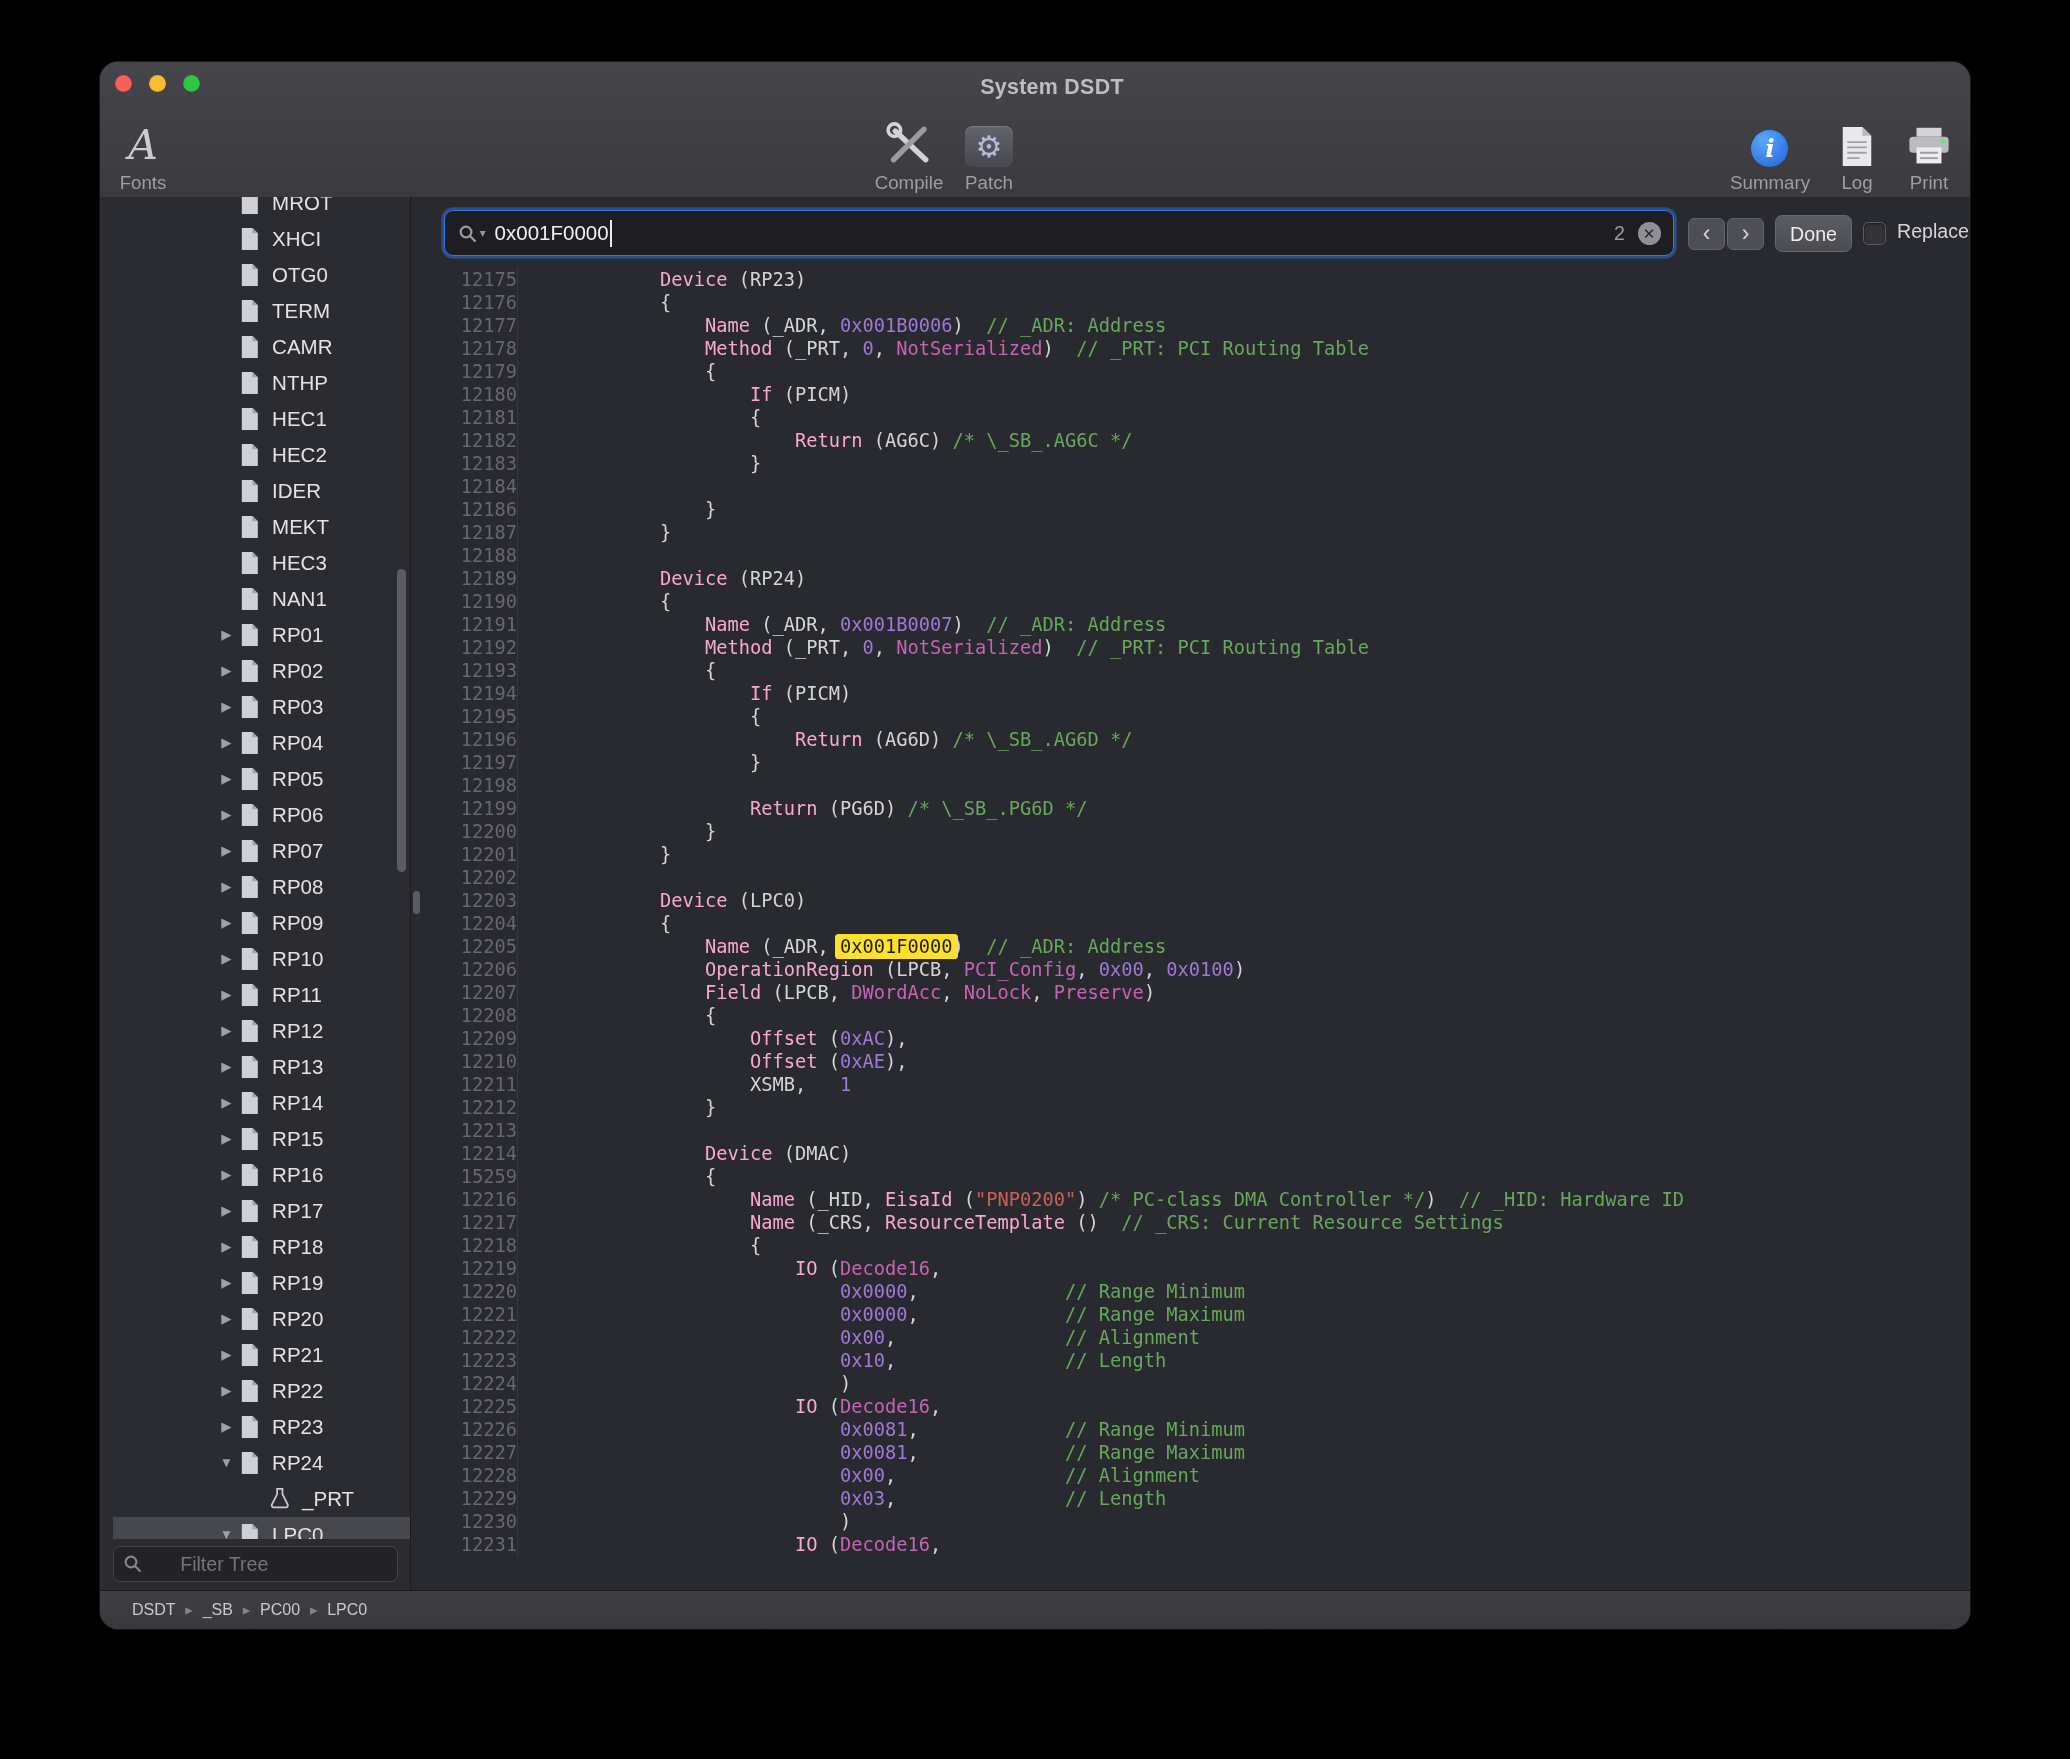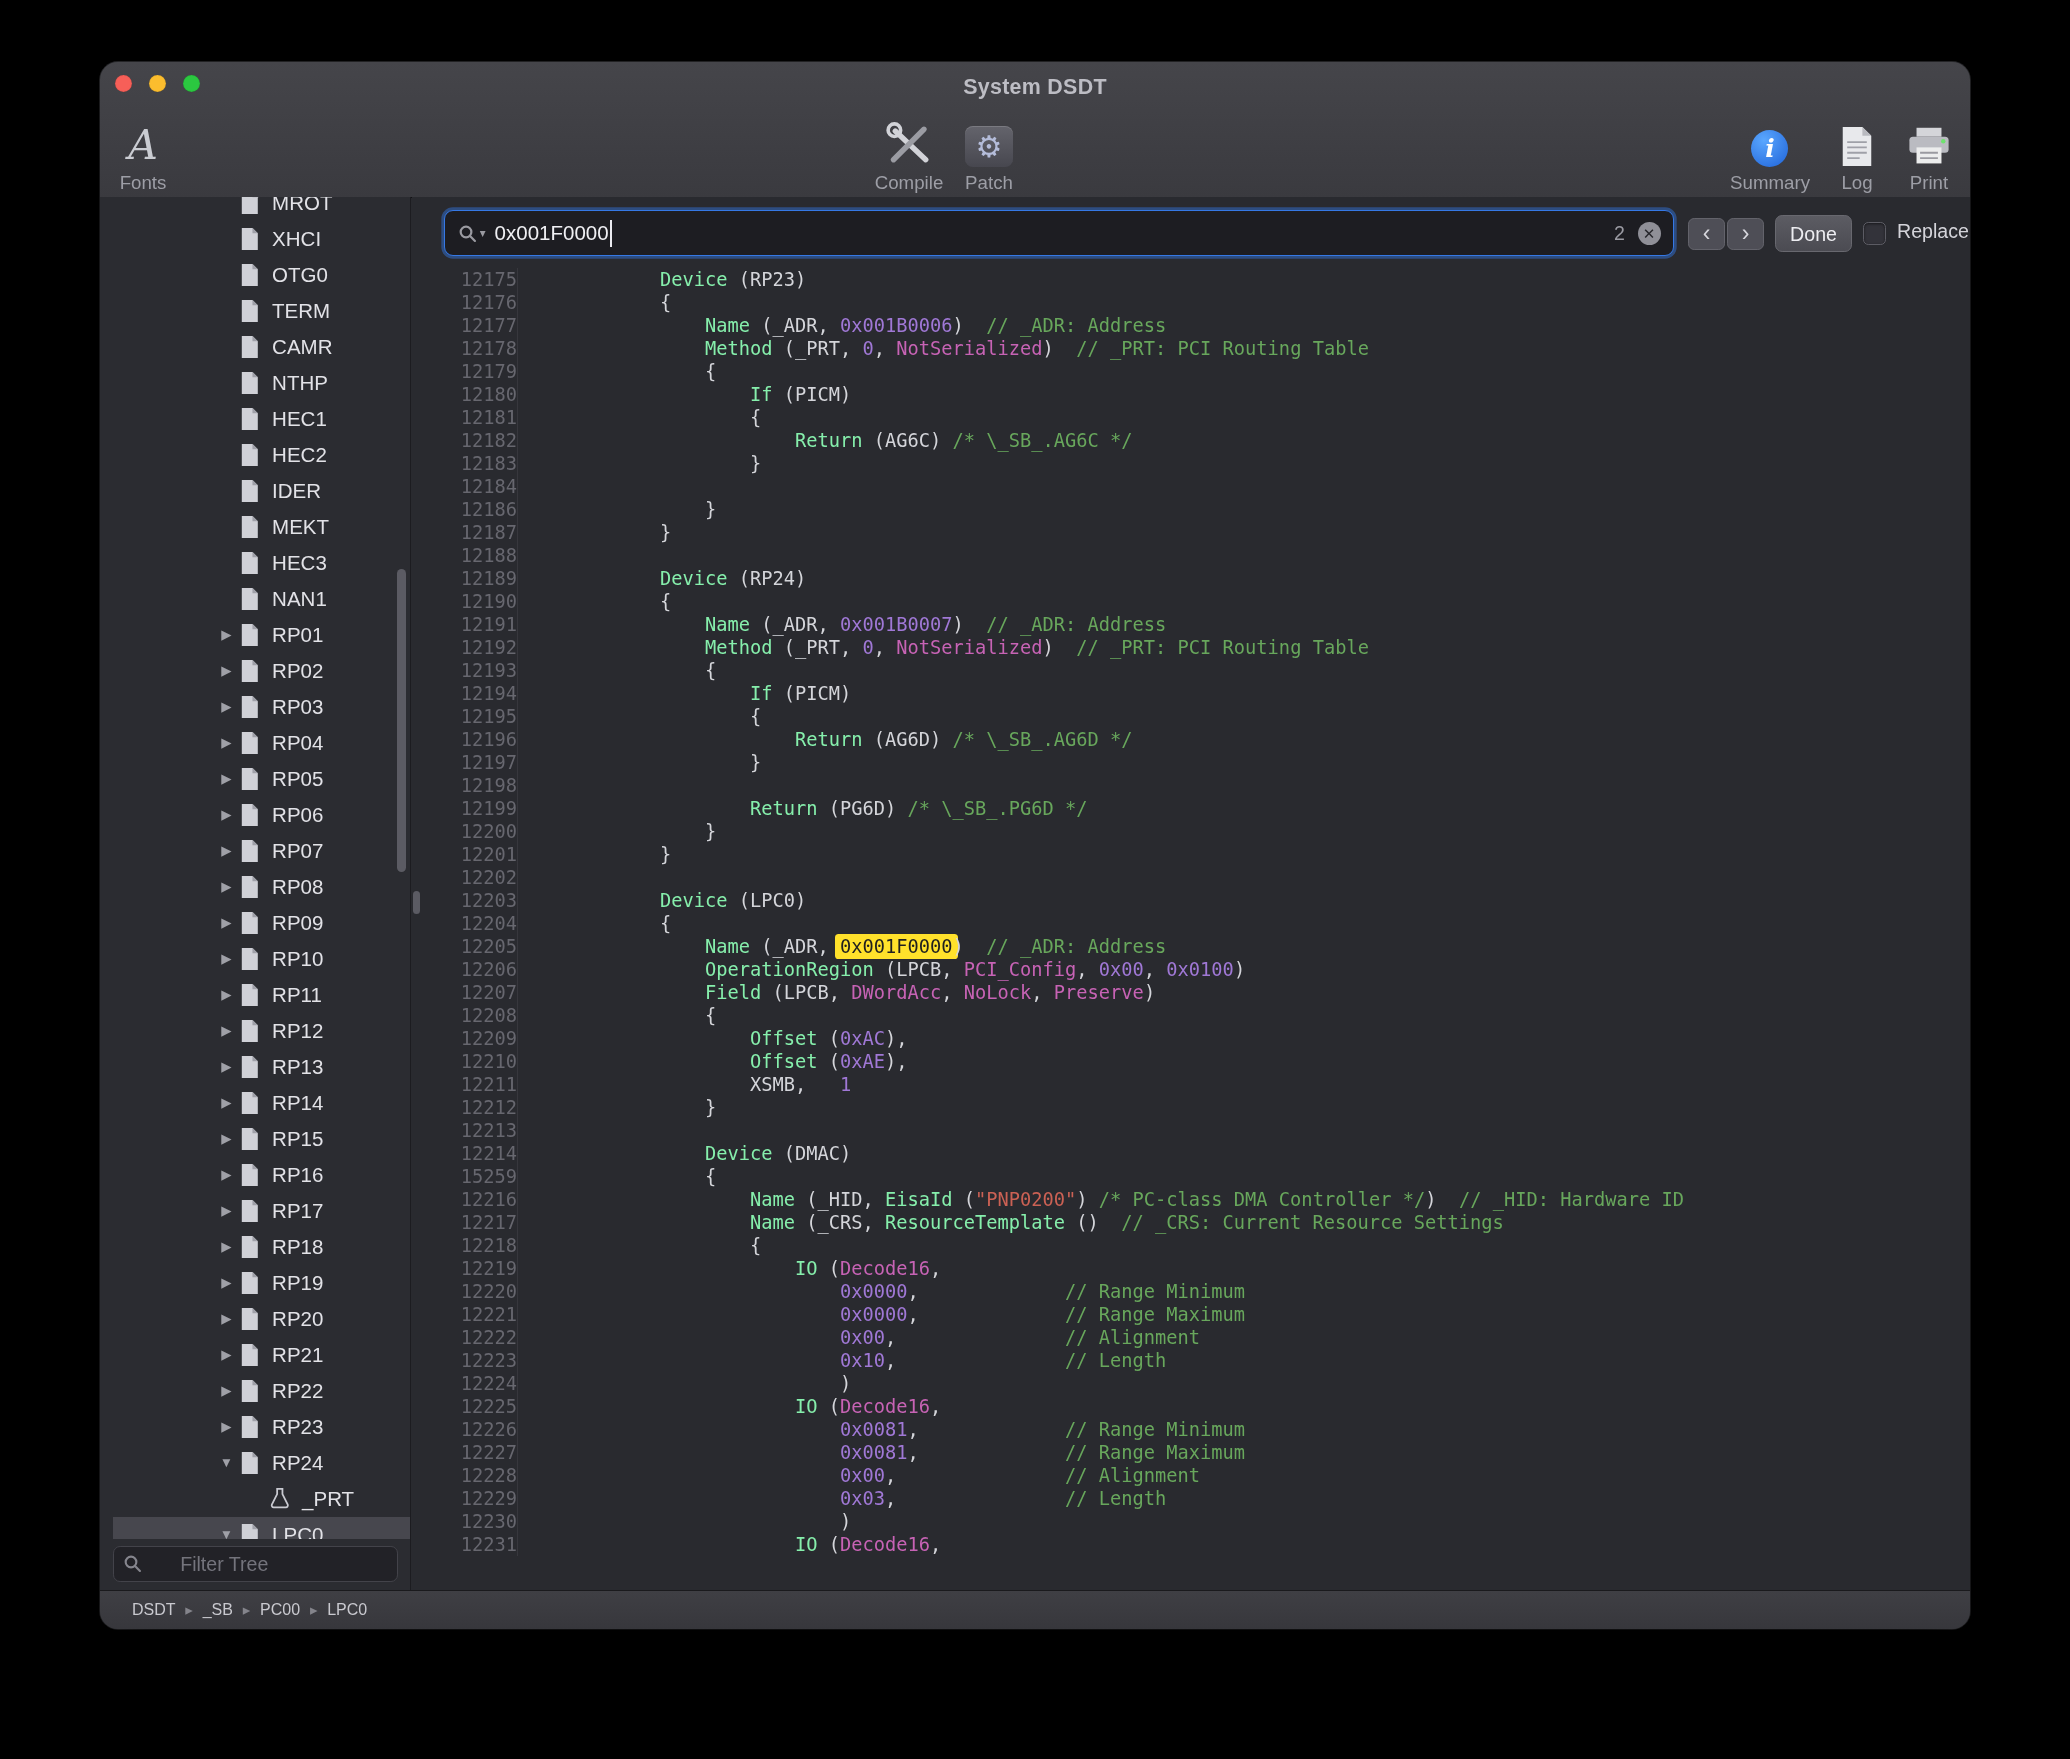--- a/index.html
+++ b/index.html
@@ -8,21 +8,21 @@
     font-family:"Liberation Sans","DejaVu Sans",sans-serif;
   }
   .window{
     position:absolute;left:100px;top:62px;width:1870px;height:1567px;
     border-radius:18px;overflow:hidden;background:#292a2f;
     box-shadow:0 27px 80px rgba(0,0,0,.85), 0 0 0 0.9px rgba(150,150,160,.28);
   }
   
   .chrome{position:absolute;left:0;top:0;width:100%;height:135px;
     background:linear-gradient(180deg,#45454a 0%,#3a3a3f 100%);
-    border-bottom:0.9px solid #121215;}
+    border-bottom:0.9px solid #121215;padding-left:34px;}
   .title{position:absolute;left:0;right:0;top:12.5px;text-align:center;
     font-size:21.4px;font-weight:700;color:#bdbdc4;letter-spacing:0.3px;}
   .tl{position:absolute;top:13.4px;width:17px;height:17px;border-radius:50%;box-shadow:inset 0 0 0.9px rgba(0,0,0,.4);}
   .tl-close{left:15px;background:#f75f58;}
   .tl-min{left:49px;background:#fbbd2e;}
   .tl-zoom{left:83px;background:#2bc840;}
   .tb-item{position:absolute;top:59px;transform:translateX(-50%);
     display:flex;flex-direction:column;align-items:center;gap:4.5px;}
   .tb-icon{height:46px;display:flex;align-items:flex-end;justify-content:center;}
   .tb-label{font-size:18.7px;color:#9d9ea6;}
@@ -80,21 +80,21 @@
   .chk{position:absolute;left:1451px;top:25px;width:23px;height:23px;border-radius:5.3px;box-sizing:border-box;
     background:#33333a;border:0.9px solid #5c5c64;box-shadow:inset 0 0.9px 2.7px rgba(0,0,0,.55);}
   .rep-label{position:absolute;left:1485px;top:23px;font-size:19.6px;color:#d4d4da;}
   
   .code{position:absolute;left:0;top:71px;right:0;bottom:0;overflow:hidden;
     font-family:"DejaVu Sans Mono","Liberation Mono",monospace;font-size:18.7px;}
   .line{display:flex;height:23px;line-height:23px;}
   .lnum{flex:none;width:105px;text-align:right;color:#67676f;}
   .lcode{border-left:0.9px solid #37373d;margin-left:0;padding-left:52px;white-space:pre;}
   .tk-pl{color:#d4d5da;}
-  .tk-k{color:#86efac;}
+  .tk-k{color:#f9a8d4;}
   .tk-c{color:#68a75c;}
   .tk-n{color:#a078d6;}
   .tk-a{color:#c763b5;}
   .tk-s{color:#cb6154;}
   .tk-hl{background:#ffe12b;color:#1f1f1f;border-radius:3.6px;padding:1.8px 5.3px;margin:0 -5.3px;}
   .split-dot{position:absolute;left:313px;top:829px;width:7.1px;height:23px;border-radius:3.6px;background:#5b5b63;}
   
   .statusbar{position:absolute;left:0;right:0;bottom:0;height:39px;
     background:linear-gradient(#3f3f44,#37373c);border-top:0.9px solid #1a1a1d;
     display:flex;align-items:center;padding-left:32px;box-sizing:border-box;}

